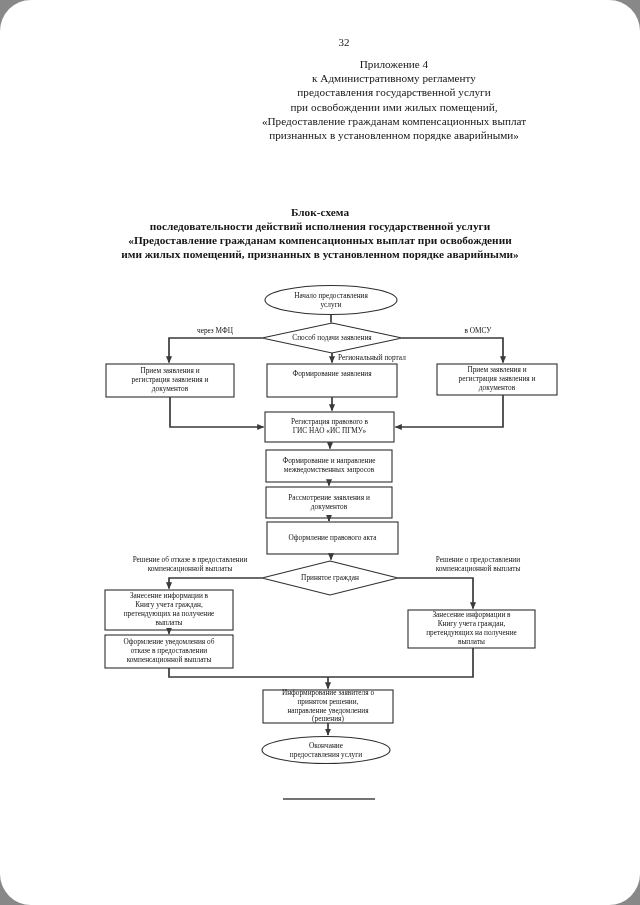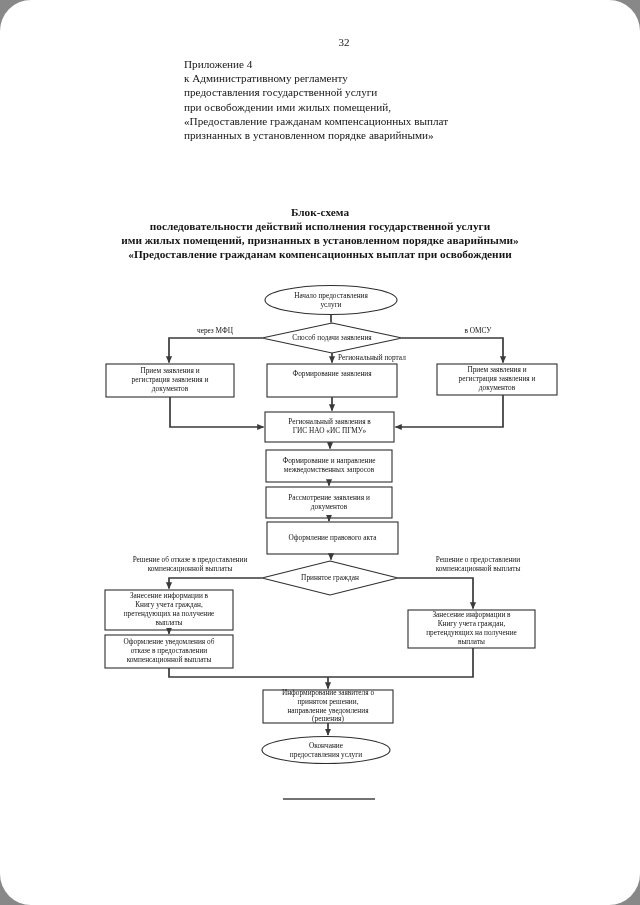--- a/index.html
+++ b/index.html
@@ -3,21 +3,21 @@
 <meta charset="utf-8">
 <style>
   html,body{margin:0;padding:0;background:#888;}
   .page{
     position:relative;width:640px;height:905px;background:#ffffff;
     font-family:"Liberation Serif","DejaVu Serif",serif;color:#161616;
     overflow:hidden;margin:0 auto;border-radius:31px;
   }
   .abs{position:absolute;}
   .page-number{top:36px;left:0;right:0;text-align:center;padding-left:48px;font-size:11px;}
-  .appendix{top:57px;right:36px;width:420px;text-align:left;font-size:11.2px;line-height:14.2px;}
+  .appendix{top:57px;right:36px;width:420px;text-align:center;font-size:11.2px;line-height:14.2px;}
   .doc-title{top:205px;left:0;right:0;text-align:center;font-weight:bold;font-size:11.3px;line-height:14px;}
   .node{
     position:absolute;display:flex;align-items:center;justify-content:center;
     text-align:center;font-size:7.3px;line-height:1.22;white-space:pre-line;
     color:#141414;
   }
   .node.left-align{justify-content:flex-start;text-align:right;}
   svg.flow{position:absolute;left:0;top:0;}
   .shape{fill:#ffffff;stroke:#2e2e2e;stroke-width:1.1;}
   .conn{fill:none;stroke:#3a3a3a;stroke-width:1.7;}
@@ -35,22 +35,22 @@
     <div>к Административному регламенту</div>
     <div>предоставления государственной услуги</div>
     <div>при освобождении ими жилых помещений,</div>
     <div>«Предоставление гражданам компенсационных выплат</div>
     <div>признанных в установленном порядке аварийными»</div>
   </div>
 
   <div class="abs doc-title">
     <div>Блок-схема</div>
     <div>последовательности действий исполнения государственной услуги</div>
+    <div>«Предоставление гражданам компенсационных выплат при освобождении</div>
     <div>ими жилых помещений, признанных в установленном порядке аварийными»</div>
-    <div>«Предоставление гражданам компенсационных выплат при освобождении</div>
   </div>
 
   <svg class="flow" width="640" height="905" viewBox="0 0 640 905">
     <defs>
       <marker id="ah" markerWidth="8" markerHeight="8" refX="6.3" refY="4" orient="auto" markerUnits="userSpaceOnUse">
         <path d="M0,0.9 L7,4 L0,7.1 z" fill="#3a3a3a"></path>
       </marker>
     </defs>
 
     <ellipse class="shape" cx="331" cy="300" rx="66" ry="14.5"></ellipse>
@@ -108,21 +108,21 @@
   <div class="node left-align" style="left:338px;top:353px;width:95px;height:10px;">Региональный портал</div>
 
   <div class="node" style="left:106px;top:364px;width:128px;height:33px;">Прием заявления и
 регистрация заявления и
 документов</div>
   <div class="node" style="left:267px;top:364px;width:130px;height:20px;">Формирование заявления</div>
   <div class="node" style="left:437px;top:364px;width:120px;height:31px;">Прием заявления и
 регистрация заявления и
 документов</div>
 
-  <div class="node" style="left:265px;top:412px;width:129px;height:30px;">Региональный заявления в
+  <div class="node" style="left:265px;top:412px;width:129px;height:30px;">Регистрация правового в
 ГИС НАО «ИС ПГМУ»</div>
   <div class="node" style="left:266px;top:450px;width:126px;height:32px;">Формирование и направление
 межведомственных запросов</div>
   <div class="node" style="left:266px;top:487px;width:126px;height:31px;">Рассмотрение заявления и
 документов</div>
   <div class="node" style="left:267px;top:522px;width:131px;height:32px;">Оформление правового акта</div>
 
   <div class="node" style="left:272px;top:571px;width:116px;height:14px;">Принятое граждан</div>
   <div class="node" style="left:113px;top:555px;width:154px;height:20px;">Решение об отказе в предоставлении
 компенсационной выплаты</div>

